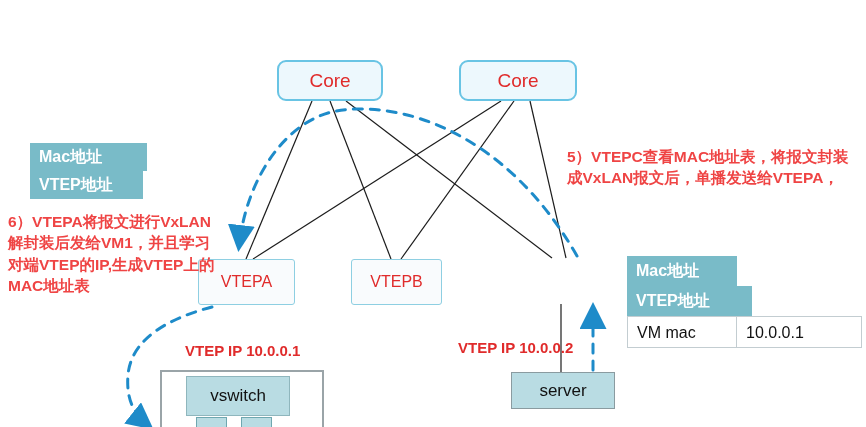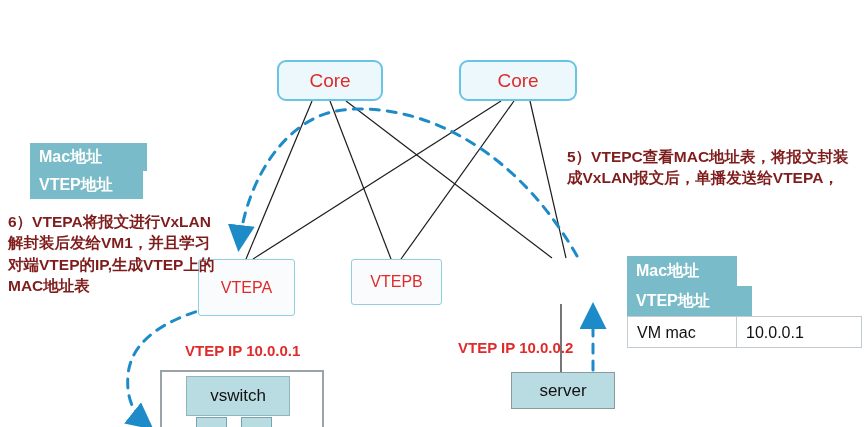--- a/index.html
+++ b/index.html
@@ -17,34 +17,34 @@
   .mesh{stroke:#1c1c1c;stroke-width:1.2px;}
   .flow{stroke:var(--dashed-blue);}
   .arrowhead{fill:var(--dashed-blue);}
   .node{position:absolute;z-index:2;display:flex;align-items:center;justify-content:center;box-sizing:border-box;}
   .core{width:106px;height:41px;border:2px solid var(--core-border);border-radius:9px;
         background:#edf8fd;color:var(--accent-red);font-size:19px;}
   #core1{left:277px;top:60px;}
   #core2{left:459px;top:60px;width:118px;}
   .vtep{border:1.5px solid var(--vtep-border);border-radius:3px;background:#f9fbfd;
         color:var(--accent-red);font-size:16px;font-weight:500;}
-  #vtepa{left:198px;top:259px;width:97px;height:57px;}
+  #vtepa{left:198px;top:259px;width:97px;height:46px;}
   #vtepb{left:351px;top:259px;width:91px;height:46px;}
   #vtepc{left:516px;top:258px;width:91px;height:46px;}
   #vswitch-outer{position:absolute;left:160px;top:370px;width:164px;height:62px;
         border:2px solid #9aa4a8;background:#fff;z-index:2;box-sizing:border-box;}
   #vswitch{left:186px;top:376px;width:104px;height:40px;background:var(--node-teal);
         border:1px solid #8fb6bd;color:#111;font-size:17px;z-index:3;}
   .vmbox{position:absolute;width:31px;height:16px;background:var(--node-teal);
         border:1px solid #6fa7b0;z-index:3;box-sizing:border-box;}
   #vm1{left:196px;top:417px;}
   #vm2{left:241px;top:417px;}
   #server{left:511px;top:372px;width:104px;height:37px;background:var(--node-teal);
         border:1px solid #8a9ba0;color:#111;font-size:17px;}
-  .annotation{position:absolute;z-index:2;color:#7f1d1d;font-size:15.5px;font-weight:600;line-height:1.38;}
+  .annotation{position:absolute;z-index:2;color:#ef4444;font-size:15.5px;font-weight:600;line-height:1.38;}
   #step5{left:567px;top:146px;width:294px;}
   #step6{left:8px;top:211px;width:216px;}
   .iplabel{position:absolute;z-index:2;color:var(--accent-red);font-size:15px;font-weight:600;margin-top:18px;}
   #vtepa-ip{left:185px;top:324px;}
   #vtepc-ip{left:458px;top:321px;}
   .mtable{position:absolute;z-index:2;font-size:16px;}
   .mtable .thead{display:flex;flex-direction:column;}
   .mtable .th{background:var(--table-header);color:#fff;font-weight:bold;height:28px;line-height:28px;
         padding-left:9px;box-sizing:border-box;}
   .mtable .th.c1{margin-right:2px;}

